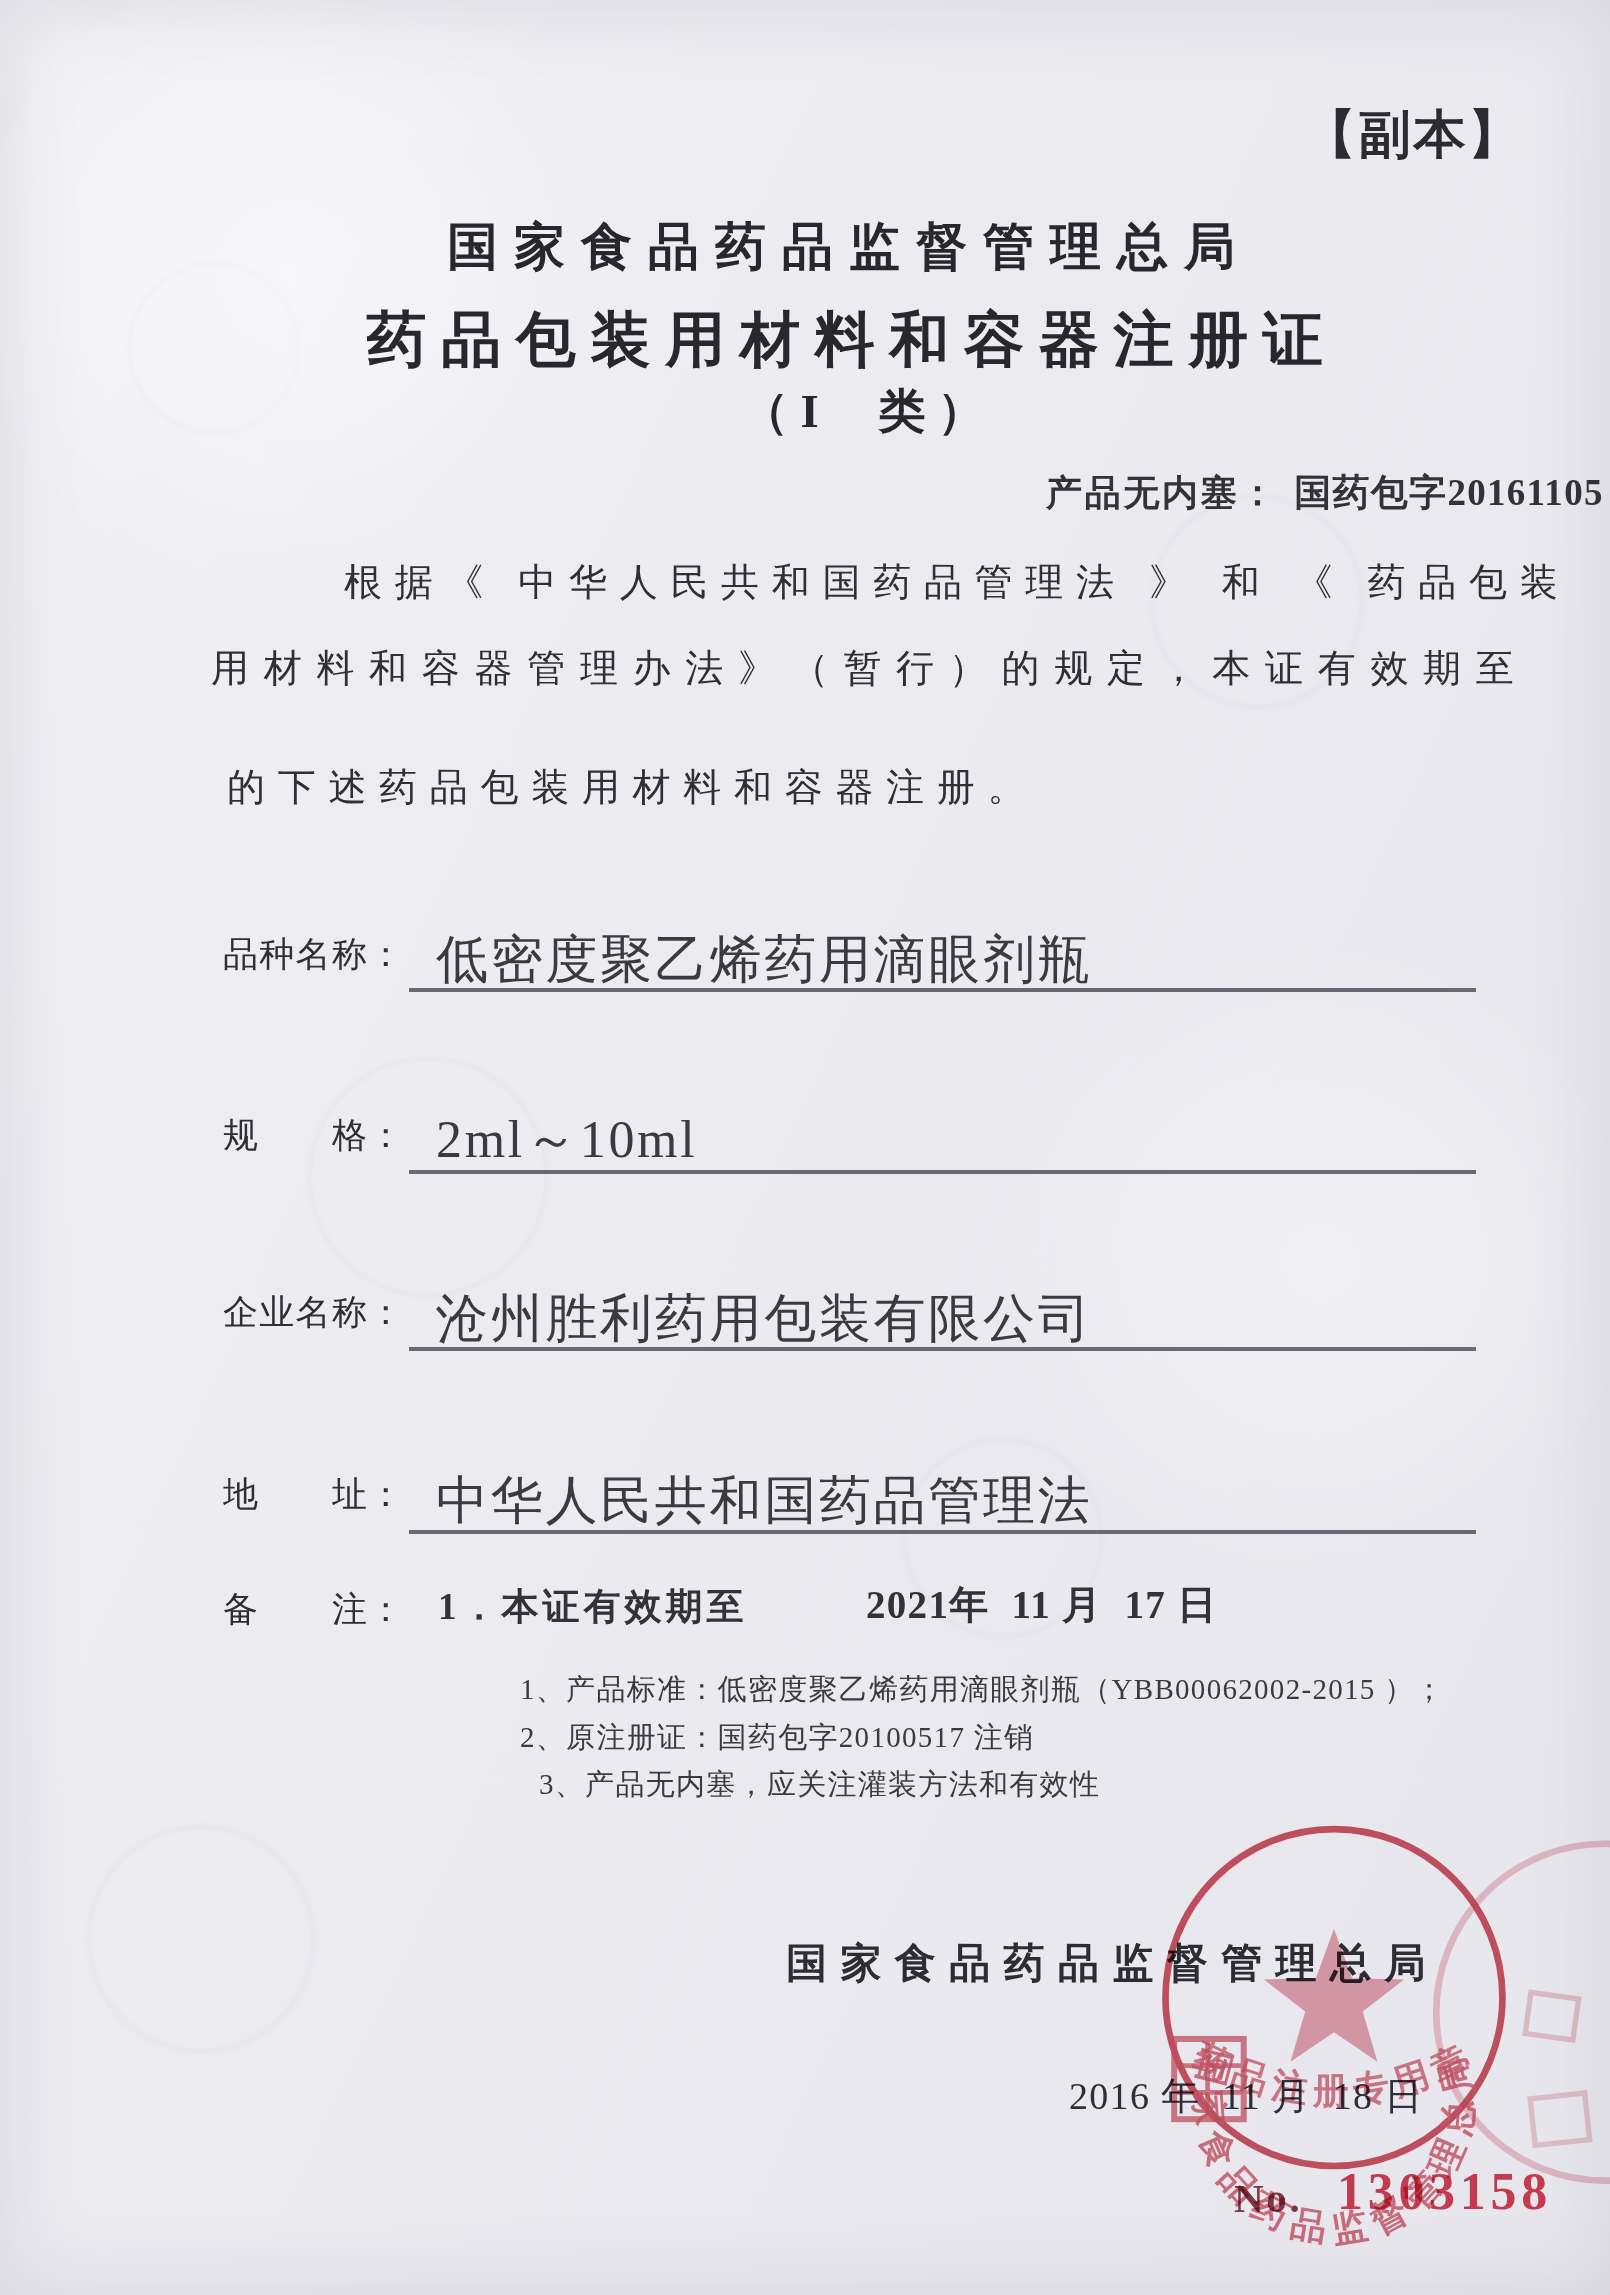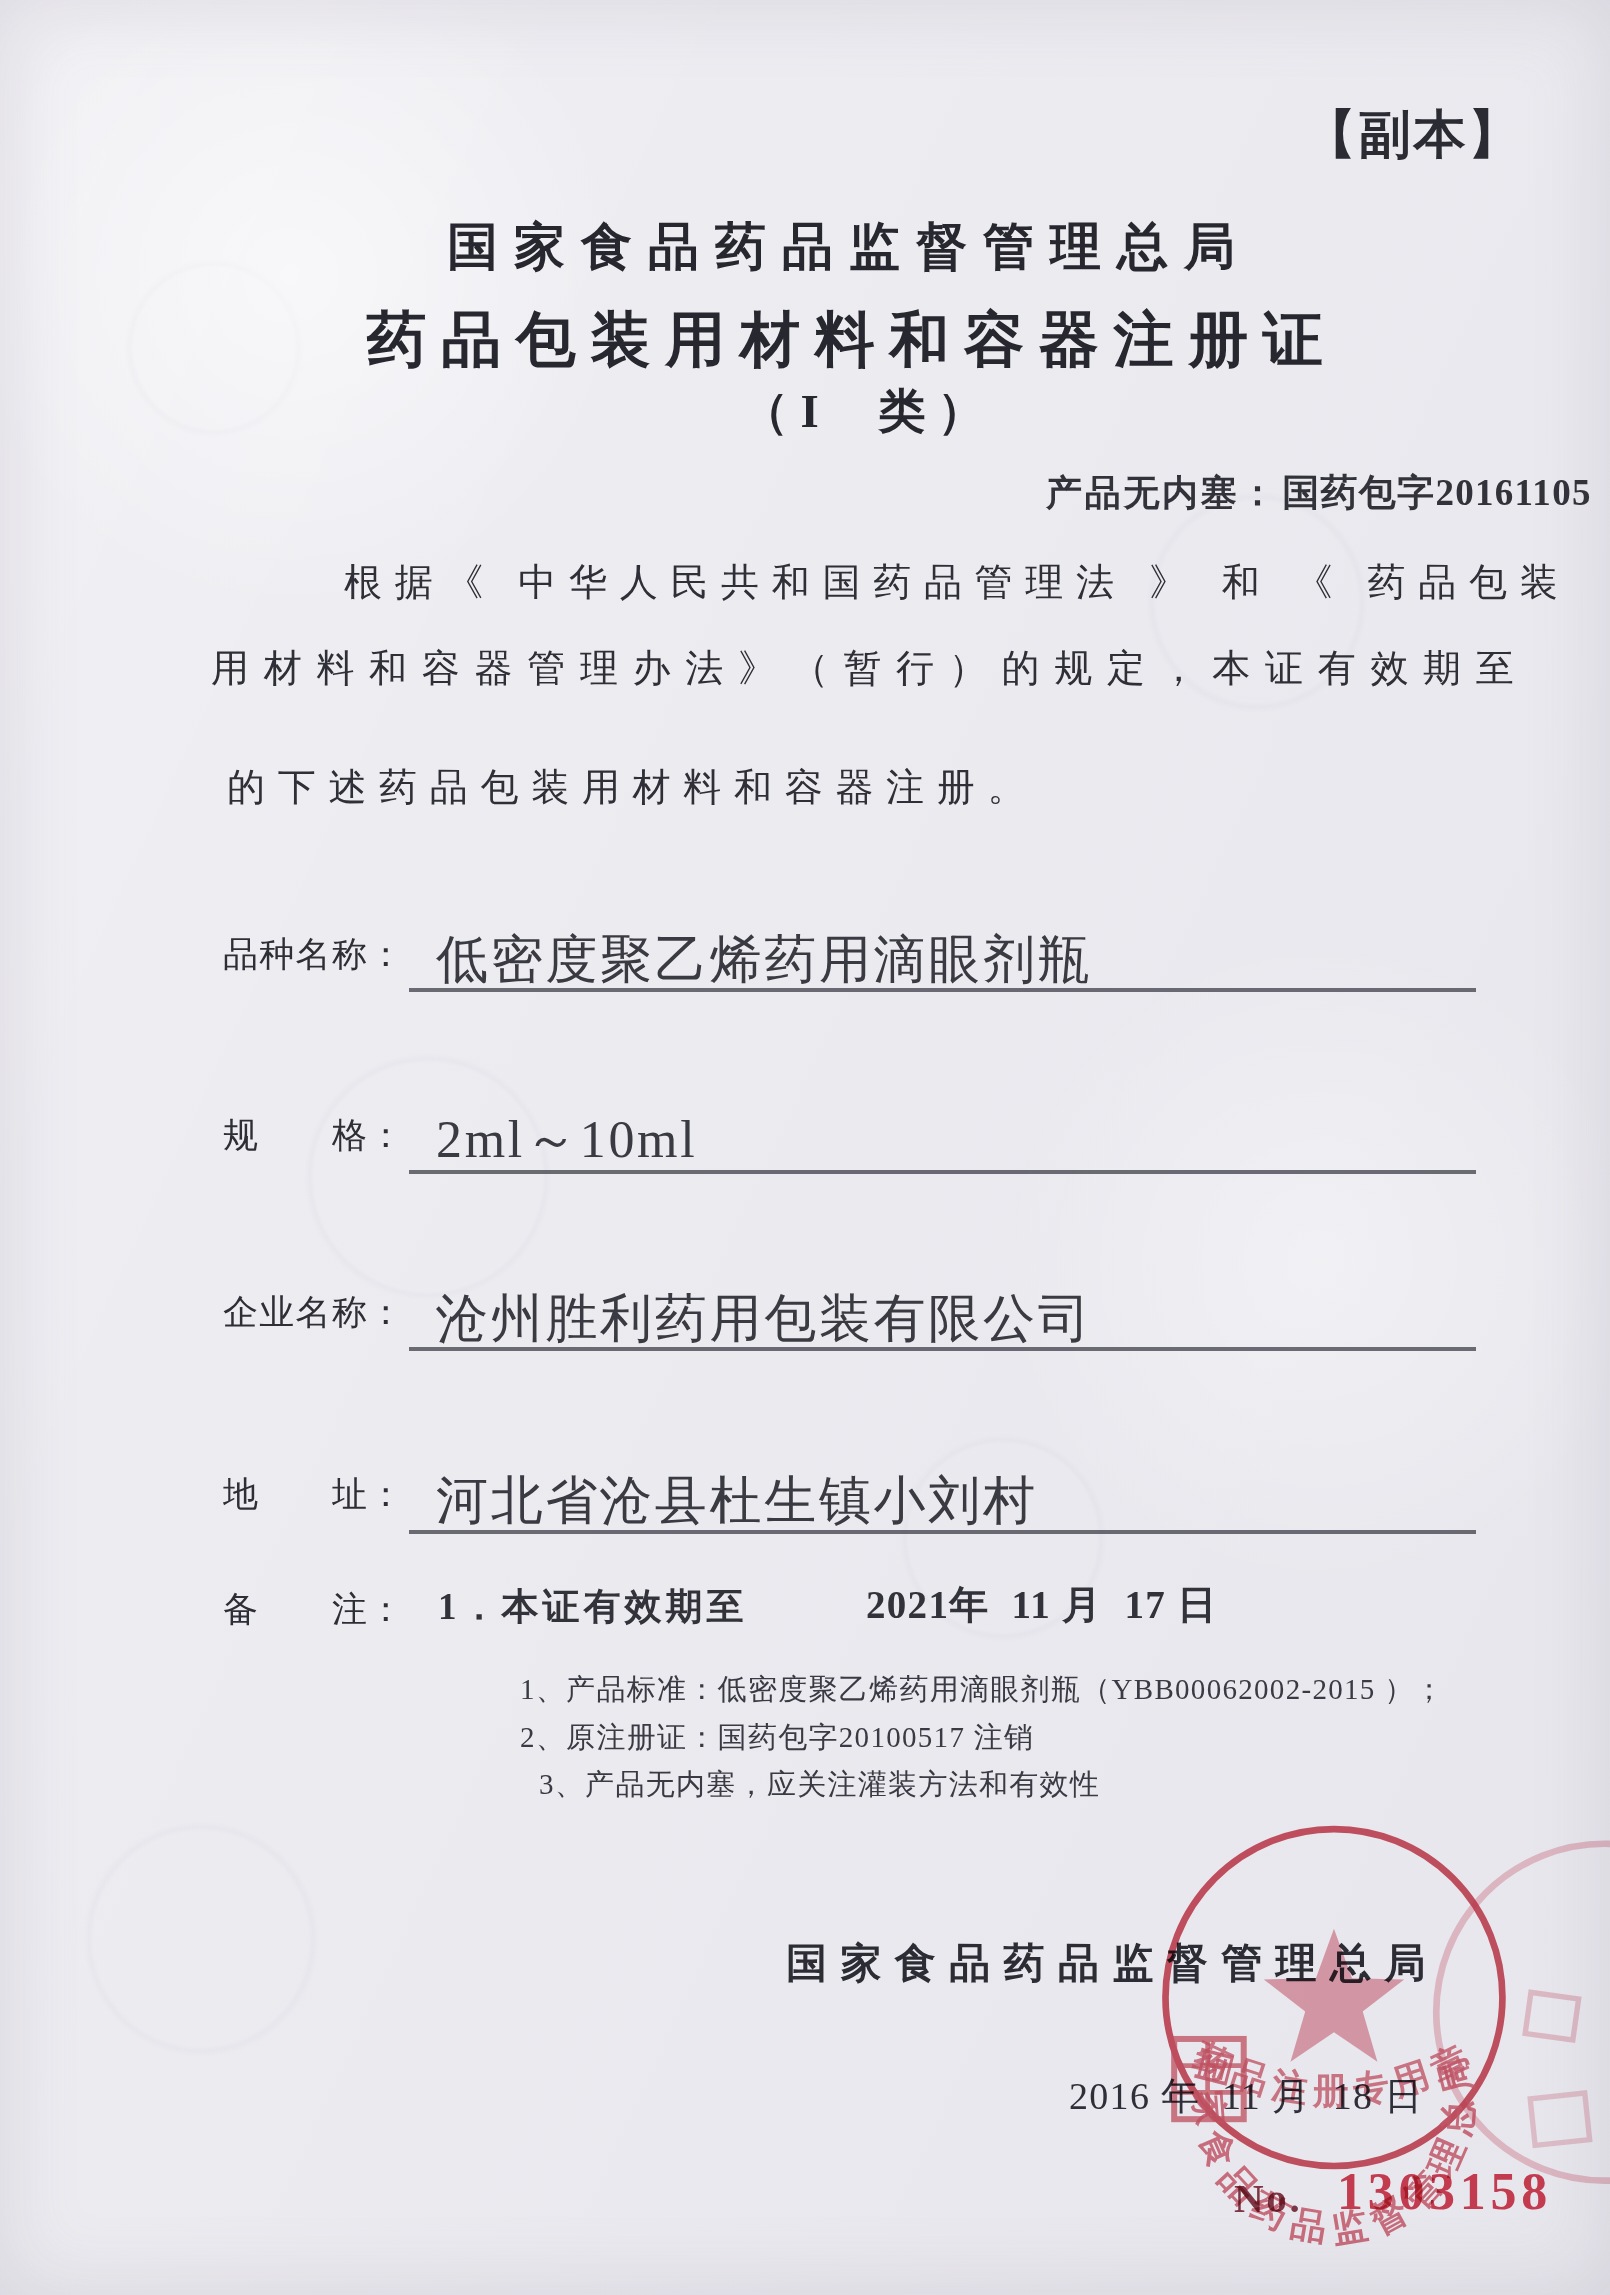--- a/index.html
+++ b/index.html
@@ -23,21 +23,21 @@
     color:#32323a;
   }
   .abs{position:absolute;white-space:nowrap;}
   .ctr{transform:translateX(-50%);}
   .copy-label{left:1304px;top:100px;font-size:52px;font-weight:bold;letter-spacing:2.7px;color:#2b2b33;}
   .title1{left:849px;top:213px;font-size:51px;font-weight:bold;letter-spacing:16px;color:#27272f;}
   .title2{left:852px;top:300px;font-size:60px;font-weight:bold;letter-spacing:14.7px;color:#27272f;}
   .title3{left:869px;top:380px;font-size:47px;font-weight:bold;letter-spacing:12px;white-space:pre;color:#27272f;}
   .regno-row{left:1046px;top:468px;}
   .regno-label{font-size:36px;font-weight:bold;letter-spacing:2.7px;}
-  .regno-value{font-size:37px;font-weight:bold;letter-spacing:1.3px;margin-left:4px;}
+  .regno-value{font-size:37px;font-weight:bold;letter-spacing:1.3px;margin-left:16px;}
   .para{font-size:38px;color:#2f2f37;}
   .para1{left:344px;top:557px;letter-spacing:12.7px;}
   .para2{left:211px;top:643px;letter-spacing:14.7px;}
   .para3{left:227px;top:727px;letter-spacing:12.7px;margin-top:35px;}
   .f-label{left:223px;font-size:35px;font-weight:normal;letter-spacing:1.3px;white-space:pre;color:#2e2e36;}
   .f-value{left:436px;font-size:52px;font-weight:normal;letter-spacing:2.7px;color:#3a3a42;}
   .f-line{position:absolute;left:409px;width:1067px;height:0;border-bottom:4.7px solid rgba(56,56,66,.72);}
   .lbl1{top:931px;} .val1{top:925px;} .lin1{top:988px;}
   .lbl2{top:1112px;} .val2{top:1105px;} .lin2{top:1170px;}
   .lbl3{top:1289px;} .val3{top:1284px;} .lin3{top:1347px;}
@@ -81,21 +81,21 @@
 
   <div class="abs f-label lbl2">规　　格：</div>
   <div class="abs f-value val2">2ml～10ml</div>
   <div class="f-line lin2"></div>
 
   <div class="abs f-label lbl3">企业名称：</div>
   <div class="abs f-value val3">沧州胜利药用包装有限公司</div>
   <div class="f-line lin3"></div>
 
   <div class="abs f-label lbl4">地　　址：</div>
-  <div class="abs f-value val4">河北省沧县杜生镇小刘村</div>
+  <div class="abs f-value val4">中华人民共和国药品管理法</div>
   <div class="f-line lin4"></div>
 
   <div class="abs f-label remark-label">备　　注：</div>
   <div class="abs remark-prefix">1．本证有效期至</div>
   <div class="abs remark-date">2021年  11 月  17 日</div>
 
   <div class="abs note note1">1、产品标准：低密度聚乙烯药用滴眼剂瓶（YBB00062002-2015 ）；</div>
   <div class="abs note note2">2、原注册证：国药包字20100517 注销</div>
   <div class="abs note note3">3、产品无内塞，应关注灌装方法和有效性</div>
 

